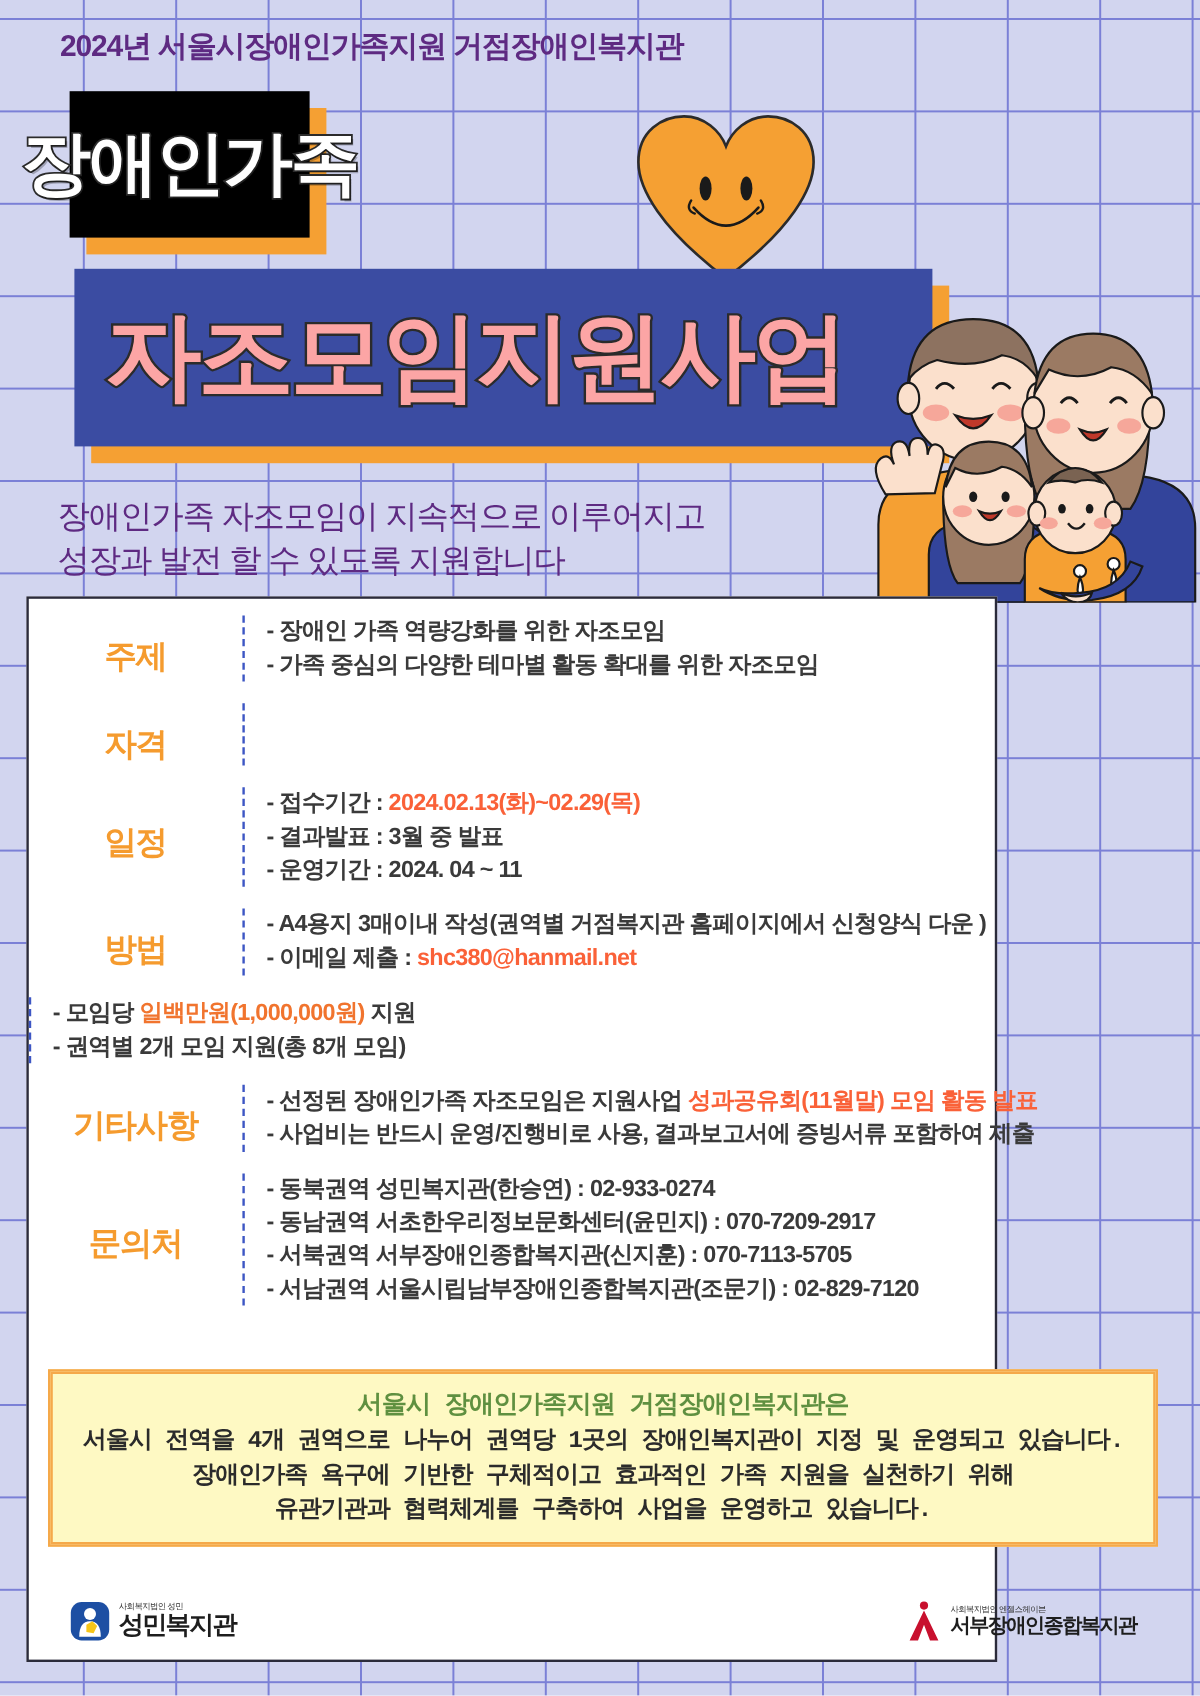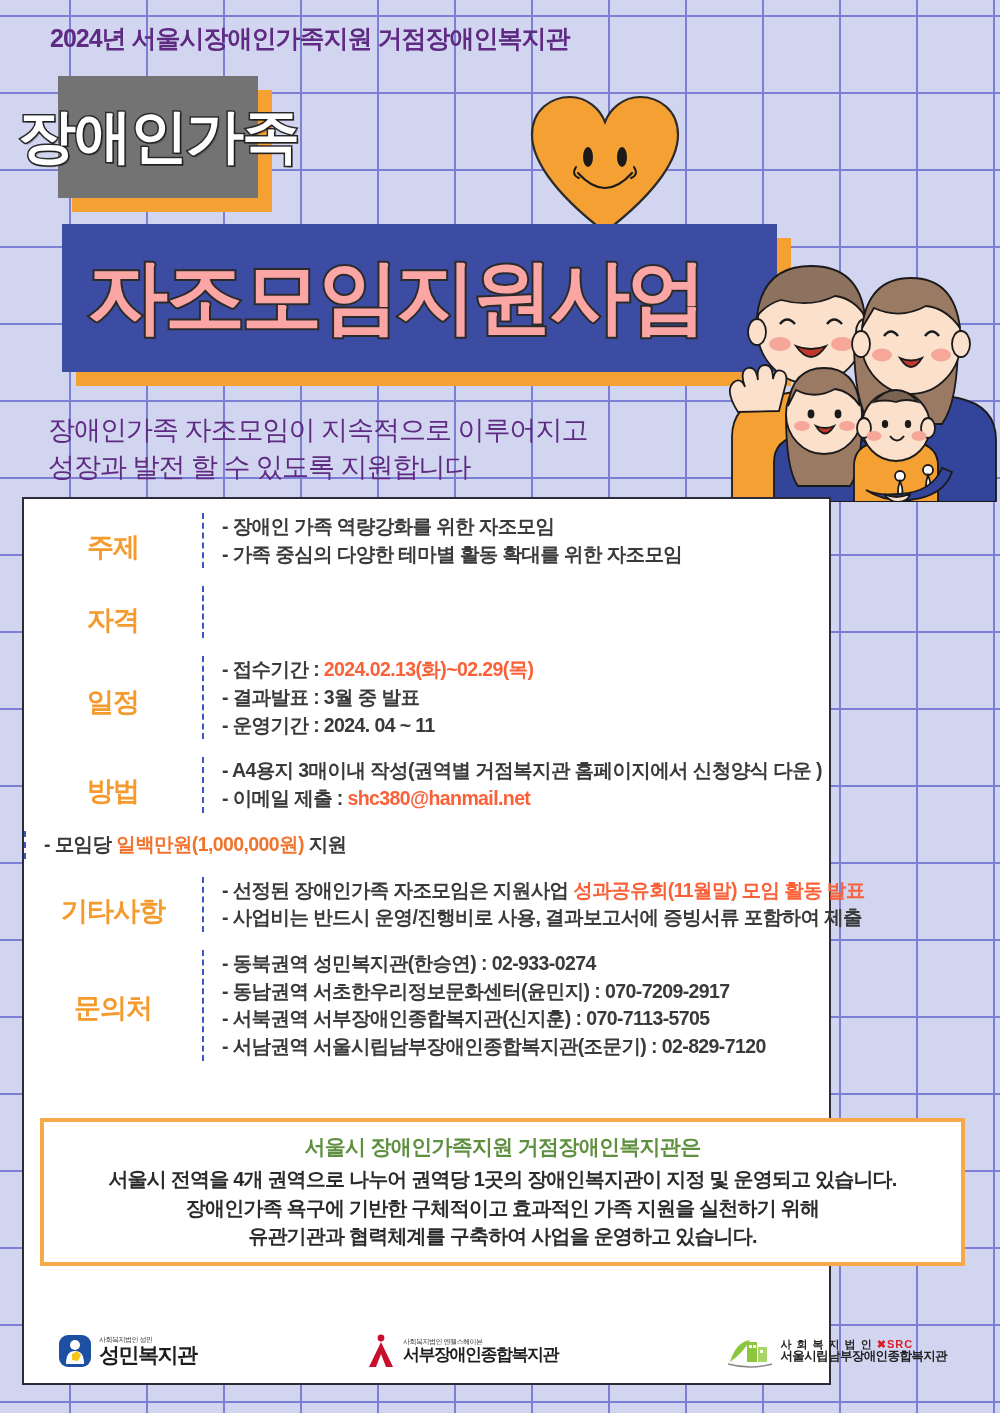--- a/index.html
+++ b/index.html
@@ -26,21 +26,21 @@
     font-size:25px; font-weight:bold; letter-spacing:-1px;
     color:#5e2a82; z-index:5; white-space:nowrap;
   }
   
   #t1-shadow{
     position:absolute; left:72px; top:90px; width:200px; height:122px;
     background:#f5a033; z-index:3;
   }
   #t1-box{
     position:absolute; left:58px; top:76px; width:200px; height:122px;
-    background:#737373; z-index:4;
+    background:#000000; z-index:4;
     display:flex; align-items:center; justify-content:center;
   }
   #t1-text{
     font-size:58px; font-weight:bold; color:#ffffff;
     letter-spacing:-2px; white-space:nowrap;
     -webkit-text-stroke:3px #2b2b2b;
     paint-order:stroke fill;
     text-shadow:2px 2px 0 rgba(0,0,0,.25);
   }
   
@@ -87,23 +87,23 @@
   }
   .val{ padding-left:18px; flex:1; }
   .val p{
     font-size:19.5px; font-weight:bold; color:#3a3a3a;
     letter-spacing:-.6px; line-height:1.42; white-space:nowrap;
   }
   .orange{ color:#f1742e; }
   .p-red{ color:#fa6138; }
   
   #note{
-    position:absolute; left:40px; top:1118px; width:925px; height:148px;
-    border:2px solid #f5a94a; z-index:7; background:#ffffff;
-    display:flex; align-items:center; justify-content:center; flex-direction:column;
+    position:absolute; left:40px; top:1141px; width:925px; height:148px;
+    border:2px solid #f5a94a; z-index:7; background:#fef9c3;
+    display:flex; align-items:center; justify-content:center; flex-direction:column;font-family:Liberation Mono, monospace;
   }
   #note-inner{
     border:2px solid #f5a94a; width:100%; height:100%;
     display:flex; align-items:center; justify-content:center; flex-direction:column;
   }
   #note-h{
     color:#5f9040; font-size:21px; font-weight:bold;
     letter-spacing:-.7px; margin-bottom:4px;
   }
   #note-b{
@@ -255,20 +255,21 @@
         <div class="divider"></div>
         <div class="val">
           <p><span>- A4용지 3매이내 작성(권역별 거점복지관 홈페이지에서 신청양식 다운 )</span></p>
           <p><span>- 이메일 제출 : </span><span class="p-red">shc380@hanmail.net</span></p>
         </div>
       </div>
       <div class="row" style="margin-bottom: 18px;">
         <div class="divider"></div>
         <div class="val">
           <p><span>- 모임당 </span><span class="orange">일백만원(1,000,000원)</span><span> 지원</span></p>
+          <p><span>- 권역별 2개 모임 지원(총 8개 모임)</span></p>
         </div>
       </div>
       <div class="row" style="margin-bottom: 18px;">
         <div class="lbl" style="padding-top: 16px;">기타사항</div>
         <div class="divider"></div>
         <div class="val">
           <p><span>- 선정된 장애인가족 자조모임은 지원사업 </span><span class="p-red">성과공유회(11월말) 모임 활동 발표</span></p>
           <p><span>- 사업비는 반드시 운영/진행비로 사용,  결과보고서에 증빙서류 포함하여 제출</span></p>
         </div>
       </div>
@@ -314,32 +315,14 @@
     <svg width="30" height="34" viewBox="0 0 30 34">
       <circle cx="15" cy="4" r="3.4" fill="#c8102e"></circle>
       <path d="M15 8 L27 33 L20 33 L15 20 L10 33 L3 33 Z" fill="#c8102e"></path>
     </svg>
     <div class="logo-txt">
       <span class="logo-sup">사회복지법인 엔젤스헤이븐</span>
       <span class="logo-main sm">서부장애인종합복지관</span>
     </div>
   </div>
 
-  <div class="logo">
-    <svg width="46" height="34" viewBox="0 0 46 34">
-      <path d="M3 28 q6 -20 20 -22 q-6 12 -20 22 Z" fill="#8cc63e"></path>
-      <rect x="20" y="8" width="10" height="20" fill="#8cc63e"></rect>
-      <rect x="31" y="13" width="9" height="15" fill="#a8d468"></rect>
-      <rect x="22" y="11" width="3" height="3" fill="#fff"></rect>
-      <rect x="26" y="11" width="3" height="3" fill="#fff"></rect>
-      <rect x="33" y="16" width="3" height="3" fill="#fff"></rect>
-      <path d="M1 30 q22 6 44 0" fill="none" stroke="#888" stroke-width="1.4"></path>
-    </svg>
-    <div class="logo-txt">
-      <span class="logo-line">
-        <span>사 회 복 지 법 인</span>
-        <span class="srcmark">✖<span>SRC</span></span>
-      </span>
-      <span class="logo-line2">서울시립남부장애인종합복지관</span>
-    </div>
-  </div>
 
 </div>
 
 </body></html>

